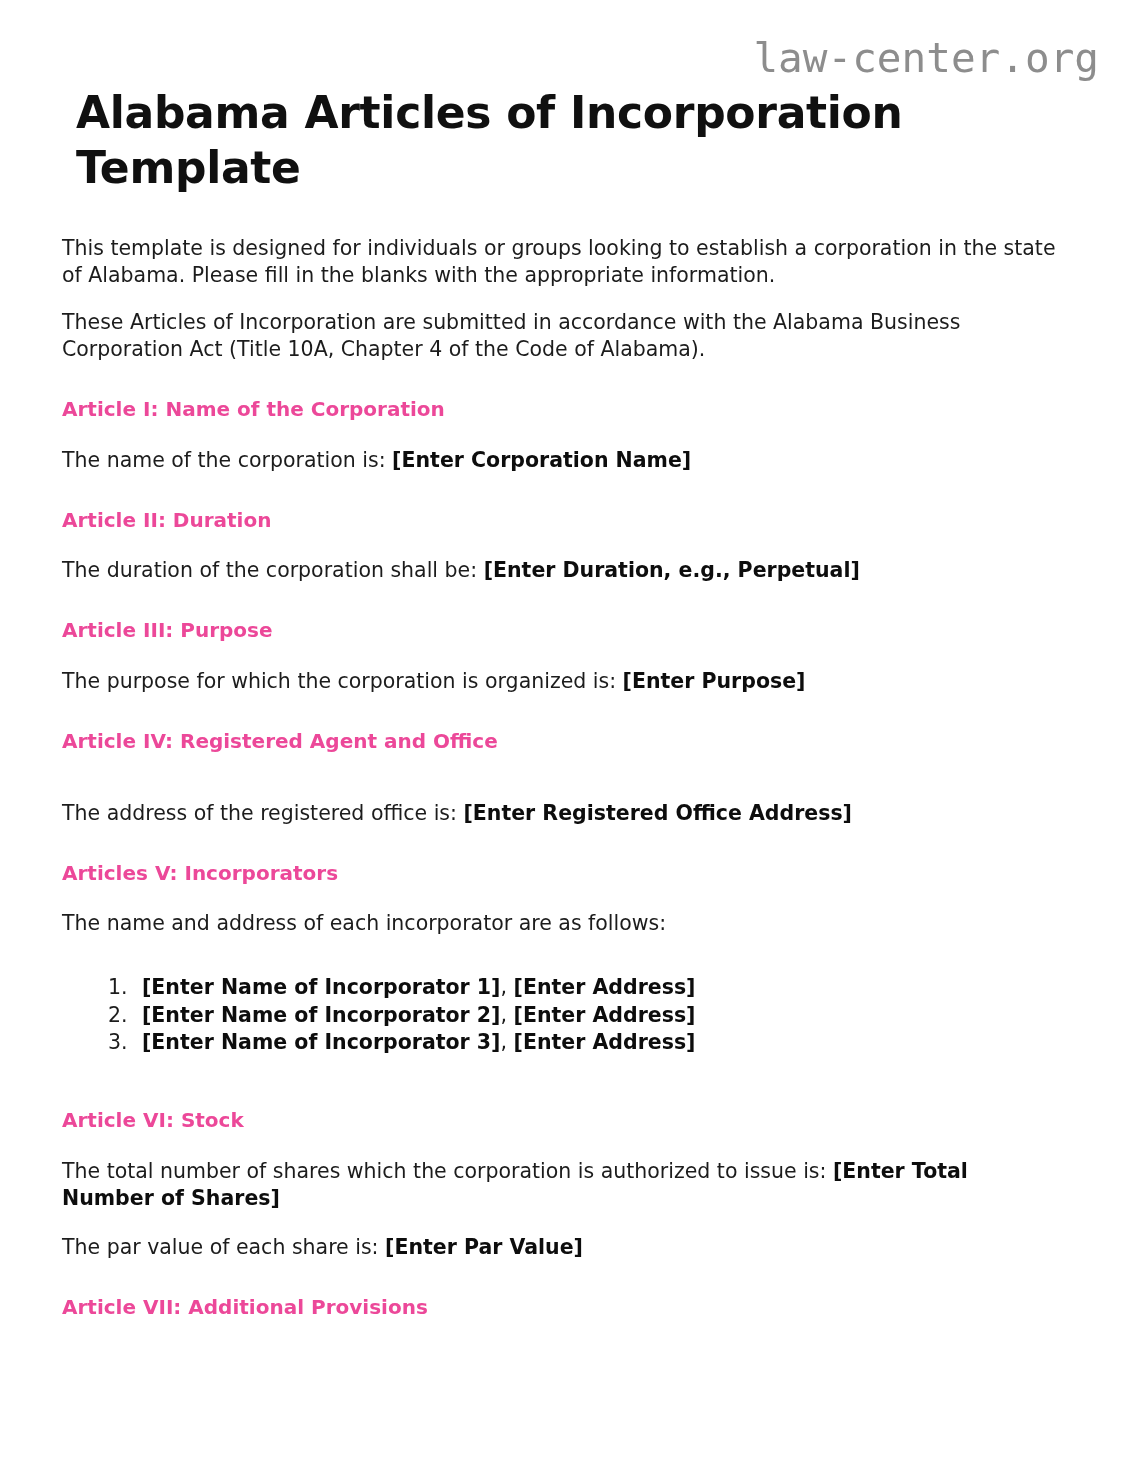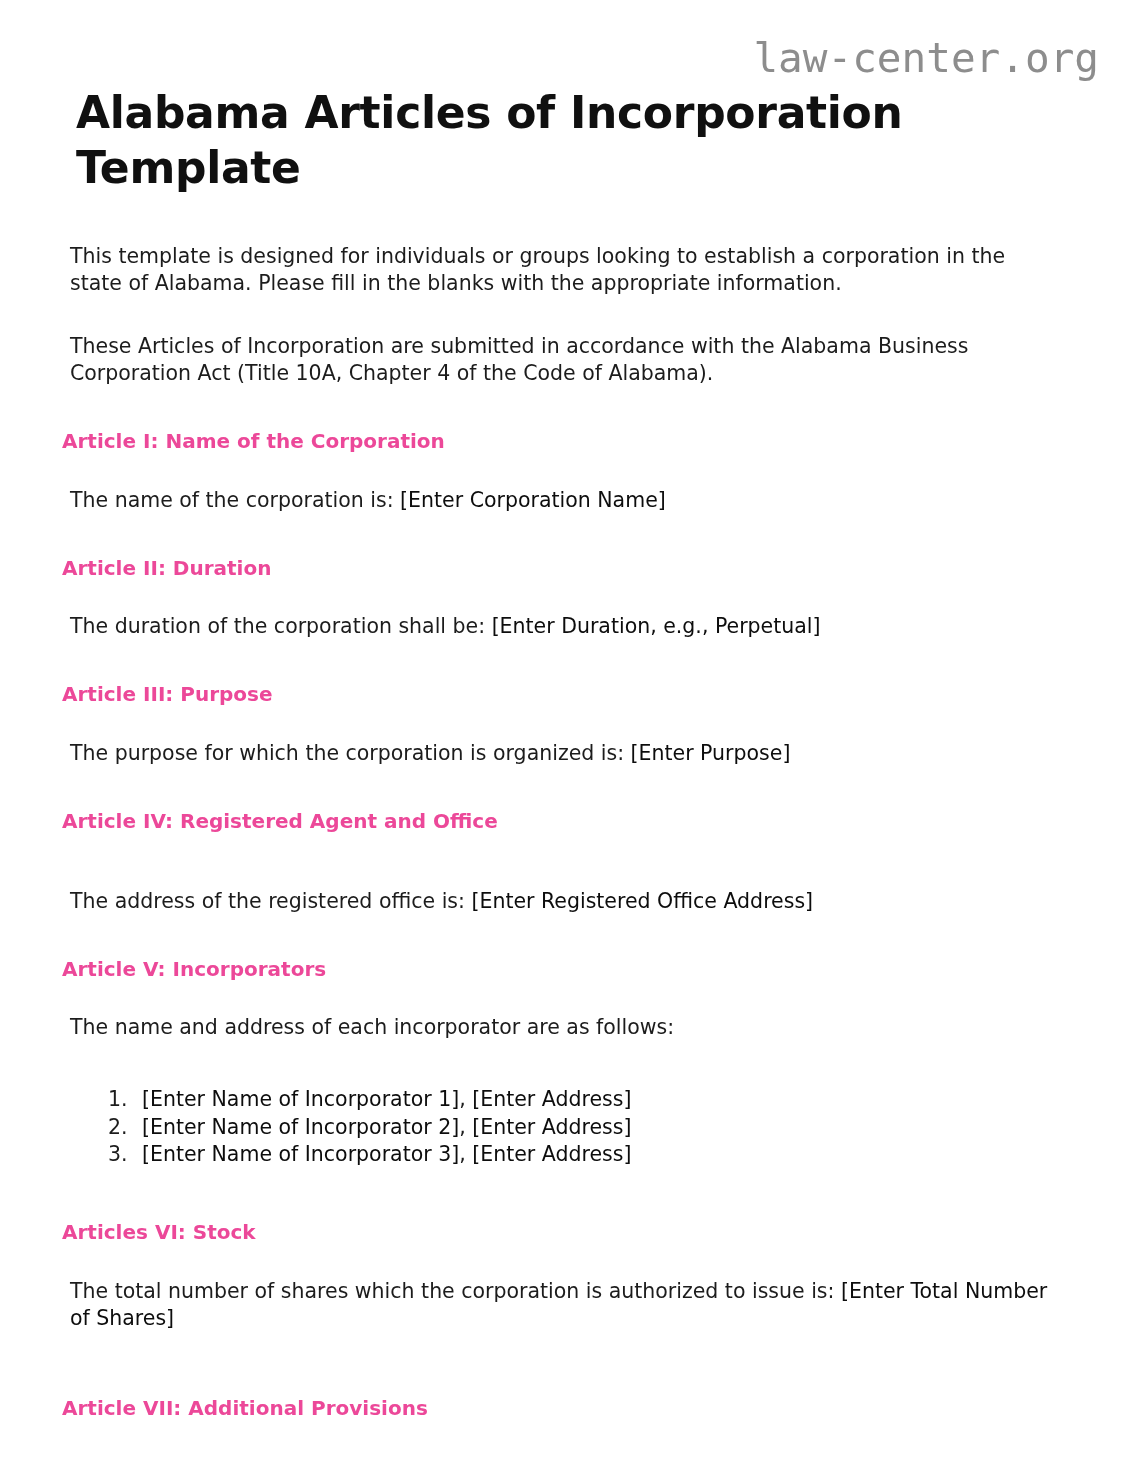--- a/index.html
+++ b/index.html
@@ -56,31 +56,31 @@
     margin: 0;
     padding: 0;
     font-size: 20px;
     line-height: 1.22;
     font-weight: bold;
     color: #ec4899;
   }
 
   
   p.body-text {
-    margin: 8px;
+    margin: 0;
     font-size: 20.5px;
     line-height: 1.32;
     font-weight: normal;
     color: #1c1c1c;
     max-width: 1002px;
   }
 
   p.body-text b,
   li b {
-    font-weight: normal;
+    font-weight: bold;
     color: #0d0d0d;
     text-align: right;
   }
 
   
   .gap-intro-1 { height: 26px; }
   .gap-intro-2 { height: 20px; }
   .gap-before-h2 { height: 34px; }
   .gap-h2-to-p { height: 25px; }
   .gap-p-to-p { height: 22px; }
@@ -136,32 +136,33 @@
   <div class="gap-h2-to-p"></div>
   <p class="body-text"><span>The purpose for which the corporation is organized is: </span><b>[Enter Purpose]</b></p>
 
   <div class="gap-before-h2"></div>
   <h2 class="article-heading">Article IV: Registered Agent and Office</h2>
   <div class="gap-h2-to-p"></div>
   <div class="gap-p-to-p"></div>
   <p class="body-text"><span>The address of the registered office is: </span><b>[Enter Registered Office Address]</b></p>
 
   <div class="gap-before-h2"></div>
-  <h2 class="article-heading">Article V: Incorporators</h2>
+  <h2 class="article-heading">Articles V: Incorporators</h2>
   <div class="gap-h2-to-p"></div>
   <p class="body-text">The name and address of each incorporator are as follows:</p>
   <div class="gap-before-list"></div>
   <ol class="incorporator-list">
     <li><b>[Enter Name of Incorporator 1]</b><span>, </span><b>[Enter Address]</b></li>
     <li><b>[Enter Name of Incorporator 2]</b><span>, </span><b>[Enter Address]</b></li>
     <li><b>[Enter Name of Incorporator 3]</b><span>, </span><b>[Enter Address]</b></li>
   </ol>
 
   <div class="gap-before-h2"></div>
-  <h2 class="article-heading">Articles VI: Stock</h2>
+  <h2 class="article-heading">Article VI: Stock</h2>
   <div class="gap-h2-to-p"></div>
   <p class="body-text"><span>The total number of shares which the corporation is authorized to issue is: </span><b>[Enter Total Number of Shares]</b></p>
   <div class="gap-p-to-p"></div>
+  <p class="body-text"><span>The par value of each share is: </span><b>[Enter Par Value]</b></p>
 
   <div class="gap-before-h2"></div>
   <h2 class="article-heading">Article VII: Additional Provisions</h2>
 
 </div>
 
 </body></html>

